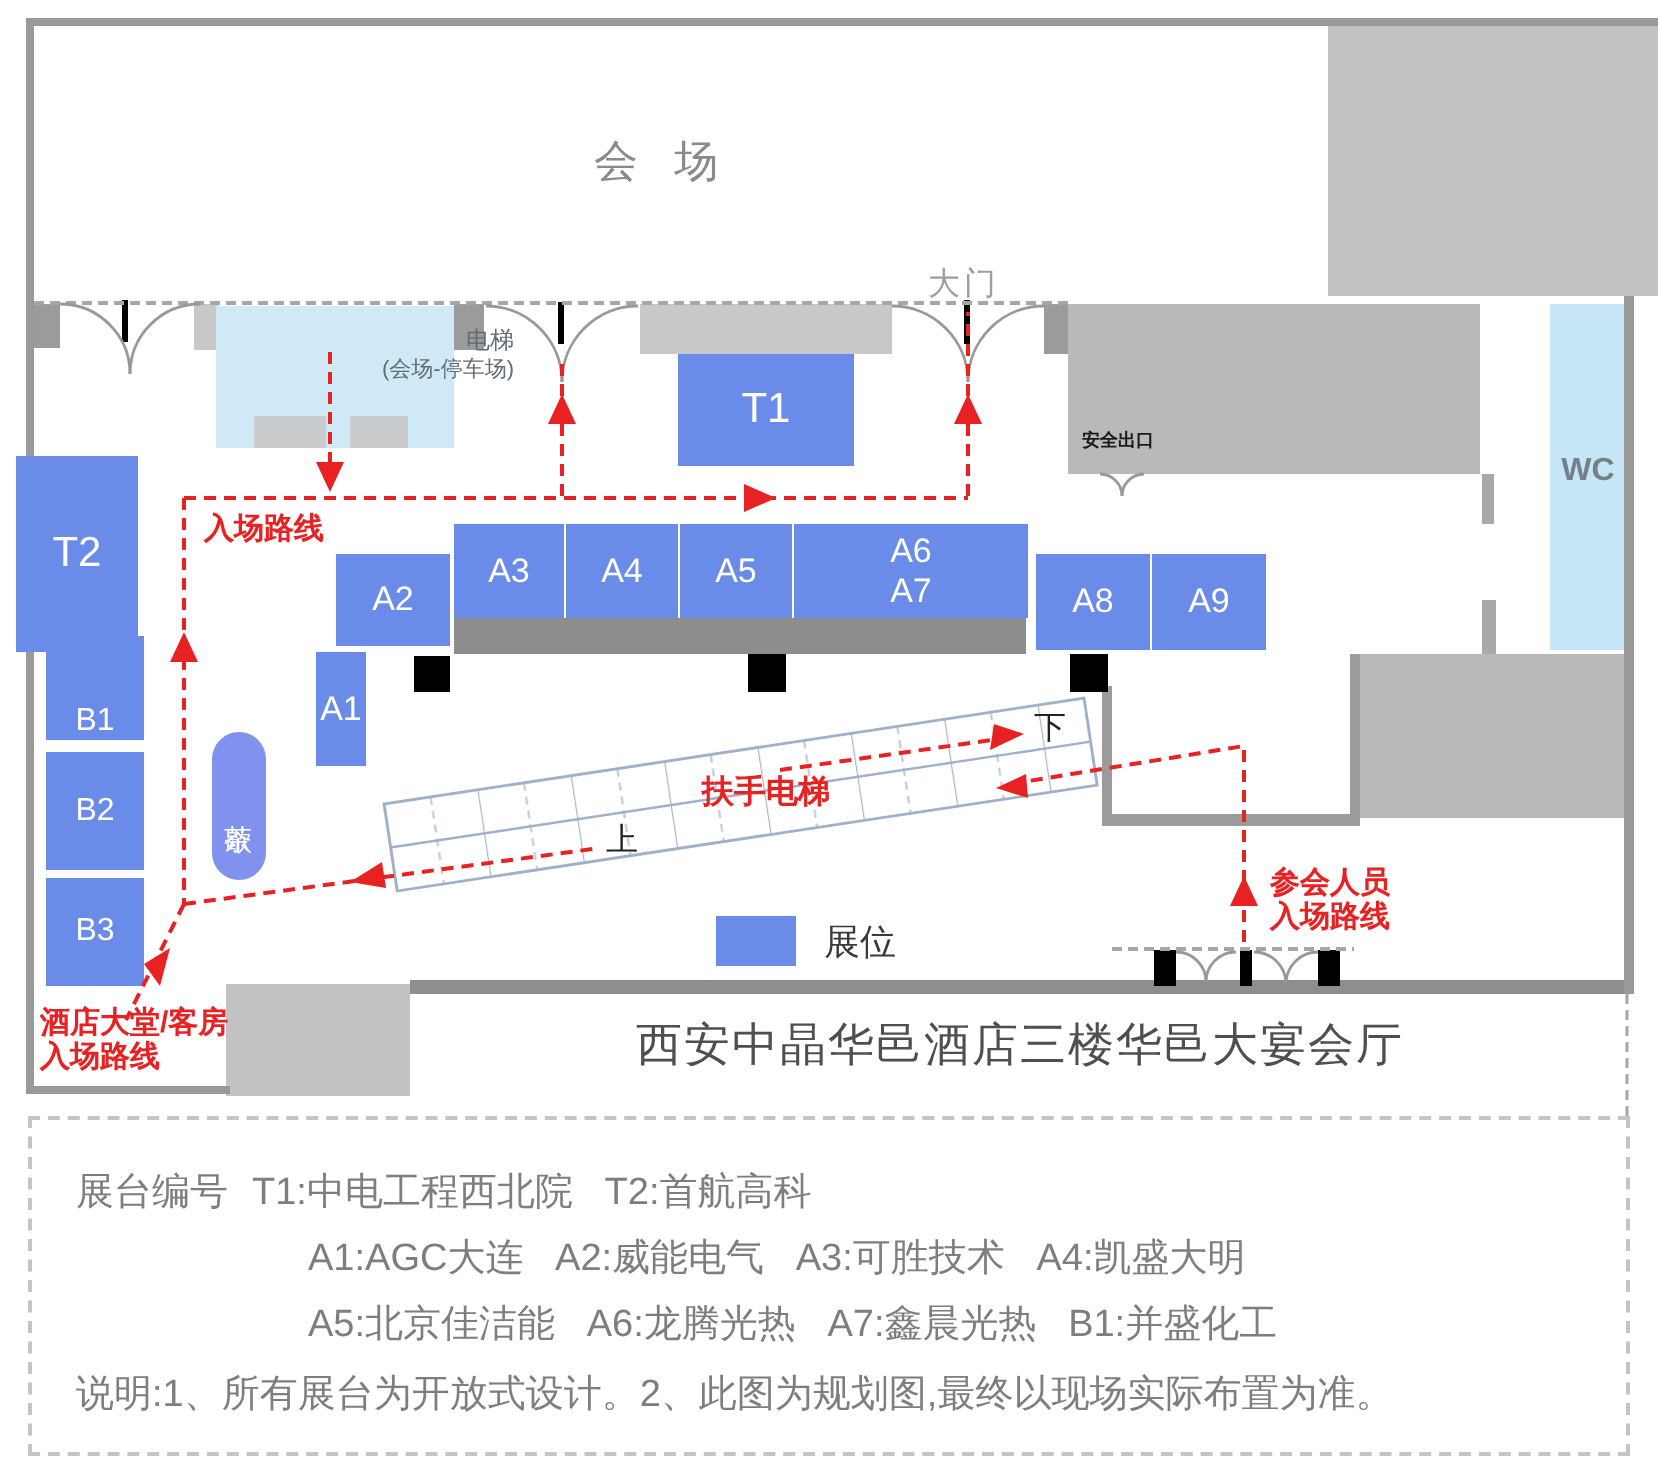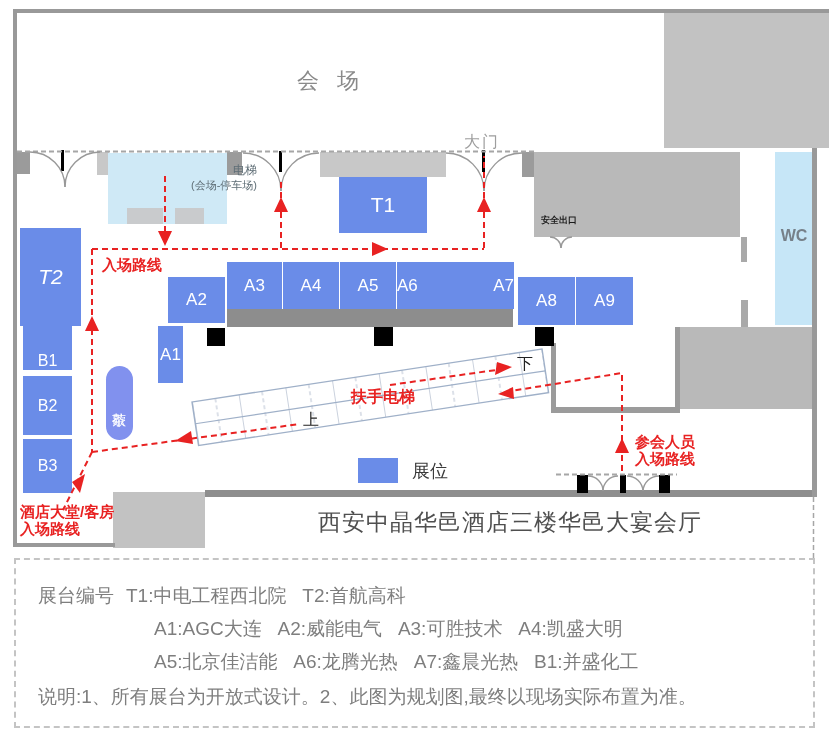--- a/index.html
+++ b/index.html
@@ -7,21 +7,21 @@
          font-family:"Liberation Sans","DejaVu Sans",sans-serif;}
   .wall{position:absolute;background:#999;}
   .blk{position:absolute;}
   .booth{position:absolute;background:#6a8ce8;color:#fff;display:flex;
          align-items:center;justify-content:center;font-size:16px;}
   .booth.big{font-size:21px;}
   .cellrow{position:absolute;background:#6a8ce8;display:flex;}
   .cell{height:100%;display:flex;align-items:center;justify-content:center;
         color:#fff;font-size:17px;border-right:1px solid #fff;box-sizing:border-box;}
   .cell:last-child{border-right:none;}
-  .cell.dual{justify-content:space-between;}
+  .cell.dual{justify-content:center;flex-direction:column;}
   .post{position:absolute;background:#000;}
   .redtxt{position:absolute;color:#e82222;font-weight:bold;font-size:15px;line-height:17px;white-space:nowrap;}
   .gtxt{position:absolute;white-space:nowrap;}
   svg.overlay{position:absolute;left:0;top:0;pointer-events:none;}
   .pill{position:absolute;background:#8191ee;border-radius:14px;color:#fff;
         display:flex;align-items:center;justify-content:center;}
   .pill span{writing-mode:vertical-rl;font-size:14px;letter-spacing:2px;}
   .legendbox{position:absolute;left:14px;top:558px;width:801px;height:170px;
              border:2px dashed #c4c4c4;box-sizing:border-box;color:#7e7e7e;font-size:19px;}
   .legendbox .row{position:absolute;white-space:pre;}
@@ -62,21 +62,21 @@
   <div class="post" style="left:482px;top:150px;width:3px;height:22px;"></div>
 
   <div class="blk" style="left:108px;top:153px;width:119px;height:71px;background:#cfe9f6;"></div>
   <div class="blk" style="left:127px;top:208px;width:36px;height:16px;background:#c9cbcd;"></div>
   <div class="blk" style="left:175px;top:208px;width:29px;height:16px;background:#c9cbcd;"></div>
   <div class="gtxt" style="left:108px;top:163px;width:119px;text-align:right;color:#5f6e76;font-size:12px;line-height:15px;margin-left:30px;">
     <div>电梯</div>
     <div style="font-size:11px;">(会场-停车场)</div>
   </div>
 
-  <div class="booth big" style="left:20px;top:228px;width:61px;height:98px;font-style:italic;">
+  <div class="booth big" style="left:8px;top:228px;width:61px;height:98px;">
       <span>T2</span>
     </div>
   <div class="booth" style="left:23px;top:318px;width:49px;height:52px;align-items:flex-end;">
       <span>B1</span>
     </div>
   <div class="booth" style="left:23px;top:376px;width:49px;height:59px;text-align:right;">
       <span>B2</span>
     </div>
   <div class="booth" style="left:23px;top:439px;width:49px;height:54px;">
       <span>B3</span>

